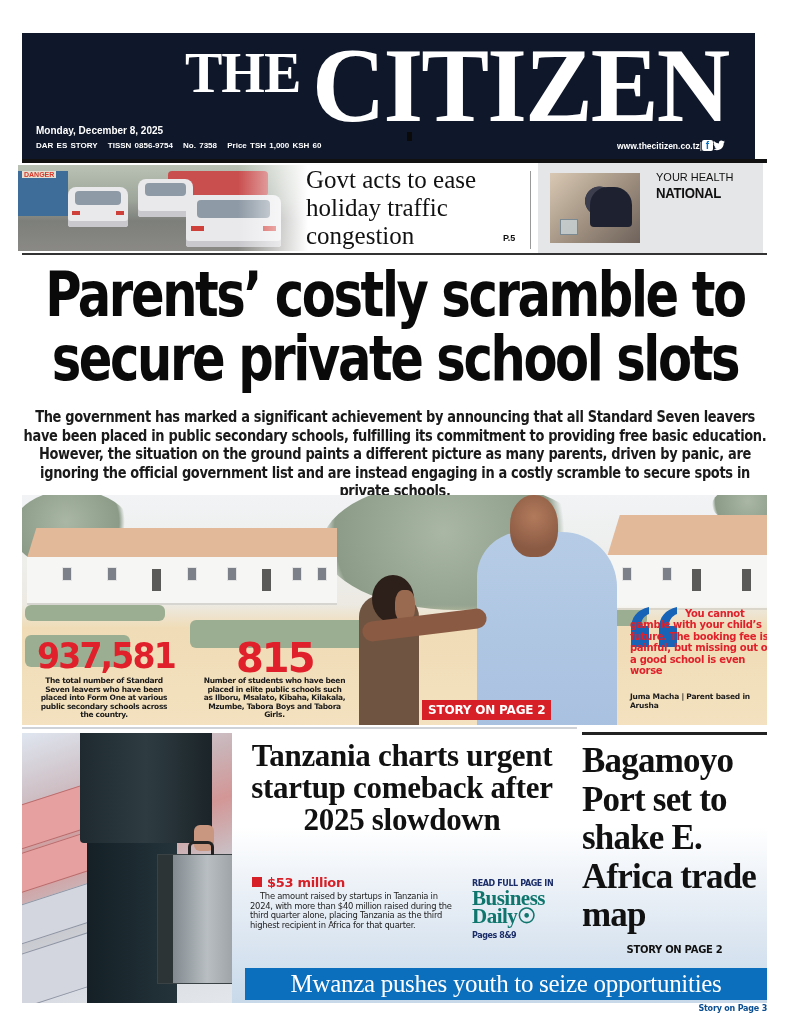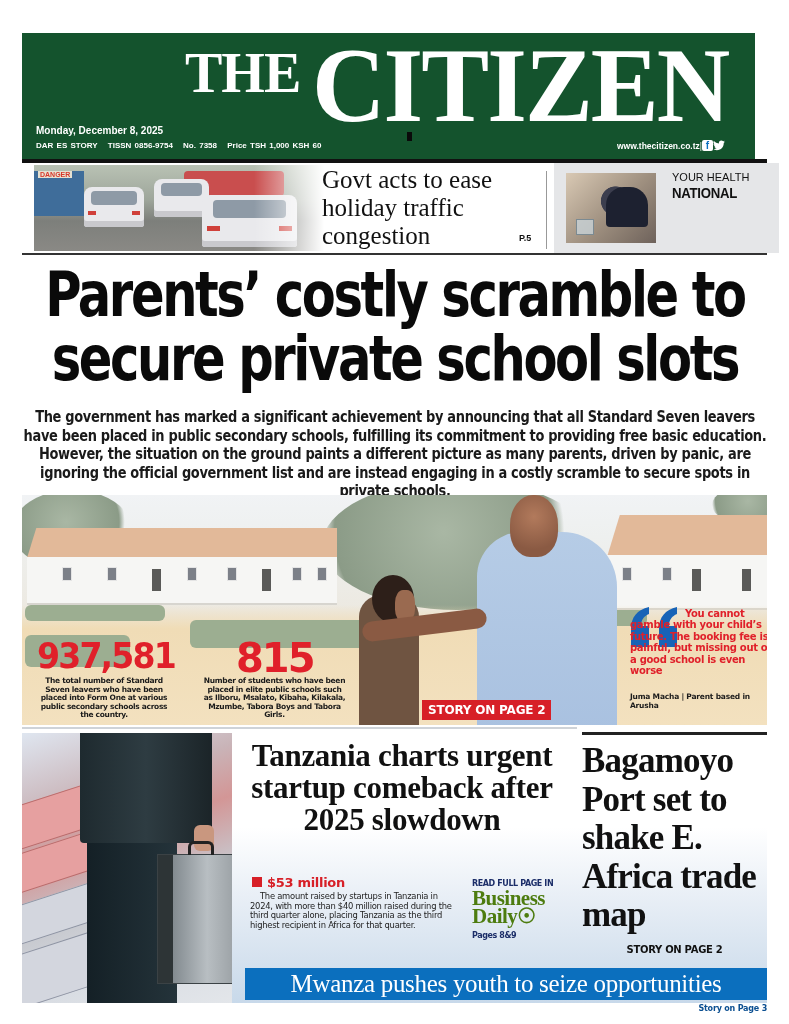--- a/index.html
+++ b/index.html
@@ -2,21 +2,21 @@
 <html><head>
 <meta charset="utf-8">
 <style>
   * { box-sizing: border-box; margin: 0; padding: 0; }
   html, body { width: 789px; height: 1024px; background: #ffffff; overflow: hidden; }
   body { position: relative; font-family: "Liberation Sans", sans-serif; color: #111; }
 
   
   .masthead {
     position: absolute; left: 22px; top: 33px; width: 733px; height: 126px;
-    background: #14532d;
+    background: #0f172a;
   }
   .masthead .title {
     position: absolute; left: 0; right: 0; top: 0; height: 100px;
     text-align: center; color: #fff;
     font-family: "Liberation Serif", "DejaVu Serif", serif; font-weight: bold;
     white-space: nowrap;
   }
   .masthead .title .the {
     font-size: 56px; letter-spacing: -1px; position: absolute; left: 163px; top: 8px;
   }
@@ -42,21 +42,21 @@
   .masthead .site .sep { font-weight: normal; opacity: .9; }
   .fb-icon {
     display: inline-block; width: 11px; height: 11px; background: #fff; color: #0b6fbe;
     border-radius: 2px; font-size: 10px; line-height: 12px; text-align: center; font-weight: bold;
     font-family: "Liberation Sans", sans-serif;
   }
   .tw-icon { display: inline-block; width: 12px; height: 11px; }
   .black-rule { position: absolute; left: 22px; top: 159px; width: 745px; height: 4px; background: #111; }
 
   
-  .teaser-row { position: absolute; left: 34px; top: 163px; width: 637px; height: 90px; }
+  .teaser-row { position: absolute; left: 18px; top: 163px; width: 637px; height: 90px; }
   .traffic-img {
     position: absolute; left: 0; top: 2px; width: 290px; height: 86px;
     background: linear-gradient(180deg, #b9c2b4 0%, #9ea69b 40%, #7d7f7b 65%, #8a8985 100%);
     overflow: hidden;
   }
   .traffic-img .fade { position:absolute; right:0; top:0; width:70px; height:100%; background: linear-gradient(90deg, rgba(255,255,255,0), #fff); }
   .car { position: absolute; background: #e9e9ec; border-radius: 8px 8px 3px 3px; box-shadow: inset 0 -6px 0 #c9c9cd; }
   .car .win { position:absolute; left:12%; right:12%; top:10%; height:35%; background:#8e9aa6; border-radius:4px; }
   .car .light { position:absolute; bottom:30%; width:14%; height:10%; background:#d0403a; }
   .truck { position:absolute; left:0; top:6px; width:50px; height:45px; background:#3f6d9a; }
@@ -157,21 +157,21 @@
   .suit-leg { position:absolute; left:65px; top:110px; width:90px; height:160px; background: linear-gradient(90deg,#142026,#24333a); }
   .hand { position:absolute; left:172px; top:92px; width:20px; height:26px; background:#c9977f; border-radius:6px; }
   .briefcase { position:absolute; left:135px; top:121px; width:84px; height:130px; background: linear-gradient(90deg,#2d3436 0 18%, #828a8f 18%, #b8bec2 60%, #969ca0); border:1px solid #3b4245; }
   .briefcase .handle { position:absolute; left:30px; top:-14px; width:26px; height:14px; border:3px solid #222; border-bottom:none; border-radius:6px 6px 0 0; }
 
   .biz-head { position:absolute; left:232px; top:740px; width:340px; text-align:center; font-family:"Liberation Serif", serif; font-size:31px; line-height:32px; color:#111; letter-spacing:-0.3px; }
   .biz-stat { position:absolute; left:252px; top:875px; color:#d71f27; font-family:"DejaVu Sans", sans-serif; font-weight:bold; font-size:13px; letter-spacing:-0.3px; }
   .biz-stat .sq { display:inline-block; width:10px; height:10px; background:#d71f27; margin-right:5px; vertical-align:0; }
   .biz-body { position:absolute; left:250px; top:892px; width:212px; font-size:8.4px; line-height:9.6px; color:#222; font-family:"DejaVu Sans", sans-serif; letter-spacing:-0.25px; text-indent:10px; }
   .bd-read { position:absolute; left:472px; top:879px; font-size:8px; font-weight:bold; color:#1b2d68; font-family:"DejaVu Sans", sans-serif; letter-spacing:-0.4px; }
-  .bd-logo { position:absolute; left:472px; top:889px; font-family:"Liberation Serif", serif; font-weight:bold; font-size:21px; line-height:18px; color:#4d7c0f; letter-spacing:-0.5px; }
+  .bd-logo { position:absolute; left:472px; top:889px; font-family:"Liberation Serif", serif; font-weight:bold; font-size:21px; line-height:18px; color:#0f766e; letter-spacing:-0.5px; }
   .bd-pages { position:absolute; left:472px; top:931px; font-size:8px; font-weight:bold; color:#1b2d68; font-family:"DejaVu Sans", sans-serif; letter-spacing:-0.4px; }
 
   .port-head { position:absolute; left:582px; top:742px; width:185px; text-align:left; font-family:"Liberation Serif", serif; font-weight:bold; font-size:35px; line-height:38.5px; color:#111; letter-spacing:-0.8px; }
   .port-tag { position:absolute; left:582px; top:944px; width:185px; text-align:center; font-family:"DejaVu Sans", sans-serif; font-weight:bold; font-size:10px; color:#111; letter-spacing:-0.3px; }
 
   .mwanza-bar { position:absolute; left:245px; top:968px; width:522px; height:32px; background:#0b6fbe; color:#fff; font-family:"Liberation Serif", serif; font-size:25px; line-height:32px; text-align:center; white-space:nowrap; letter-spacing:-0.3px; }
   .mwanza-tag { position:absolute; right:22px; top:1004px; font-size:8px; font-weight:bold; color:#0b4f91; font-family:"DejaVu Sans", sans-serif; letter-spacing:-0.2px; }
 </style>
 </head>
 <body>

